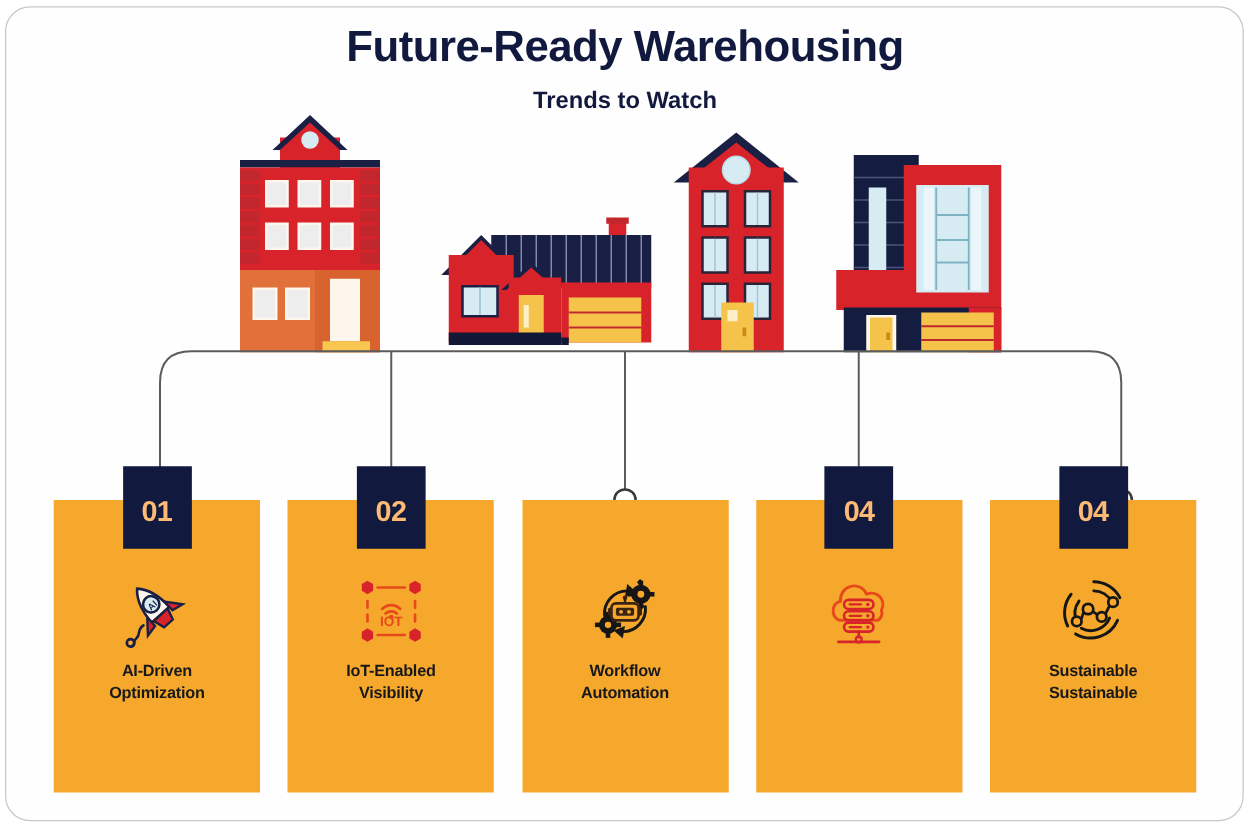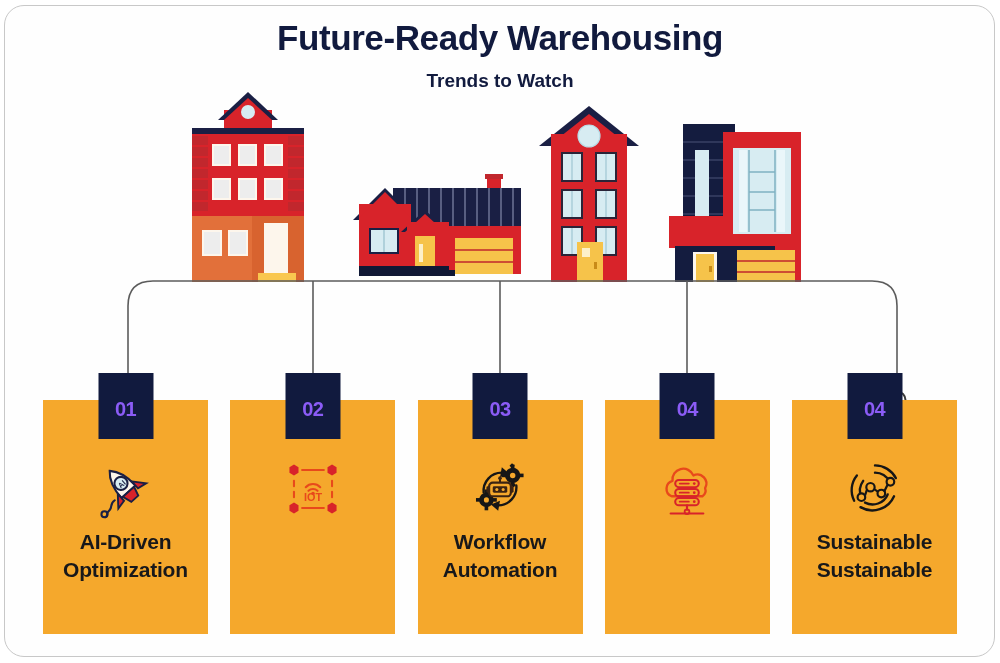--- a/index.html
+++ b/index.html
@@ -53,33 +53,33 @@
     background:#f5a82c;
   }
   .badge{
     position:absolute; left:50%; top:-27px;
     transform:translateX(-50%);
     width:55px; height:66px;
     background:#111a3e;
     display:flex; align-items:center; justify-content:center;
   }
   .badge-num{
-    color:#8b5cf6; font-size:20px; font-weight:bold;
+    color:#fdba74; font-size:23px; font-weight:bold;
     letter-spacing:-0.5px; margin-top:6px;
   }
   .card-icon{
     position:absolute; left:50%; top:58px;
     transform:translateX(-50%);
     width:68px; height:62px;
     display:flex; align-items:center; justify-content:center;
   }
   .card-label{
     position:absolute; left:0; top:128px; width:100%;
     text-align:center;
-    font-size:21px; font-weight:bold; line-height:1.33;
+    font-size:13px; font-weight:bold; line-height:1.33;
     color:#18181a; letter-spacing:-0.2px;
     padding:0 6px;
   }
 </style>
 </head>
 <body>
 
 <div id="page">
 
   <div id="frame"></div>
@@ -331,26 +331,27 @@
             <polygon points="53,47 58,50 58,56 53,59 48,56 48,50"></polygon>
           </g>
           <g stroke="#e8491b" fill="none" stroke-width="2.3" stroke-linecap="round">
             <path d="M24 30 A11 11 0 0 1 40 30"></path>
             <path d="M27 34 A7.5 7.5 0 0 1 37 34"></path>
           </g>
           <circle cx="32" cy="37" r="2" fill="#e8491b"></circle>
           <text x="32" y="45" font-family="'Liberation Sans',sans-serif" font-size="12" font-weight="bold" fill="#e8491b" text-anchor="middle">IOT</text>
         </svg>
       </div>
+      <div class="card-label">
+        <span>IoT-Enabled</span><br>
+        <span>Visibility</span>
+      </div>
     </div>
 
     <div class="card">
-      <div class="badge">
-        <span class="badge-num">03</span>
-      </div>
       <div class="card-icon">
         <svg viewBox="0 0 64 64" width="58" height="58">
 
           <g fill="none" stroke="#161616" stroke-width="2.6" stroke-linecap="round">
             <path d="M14 36 A20 20 0 0 1 34 14"></path>
             <path d="M50 28 A20 20 0 0 1 30 50"></path>
           </g>
           <polygon points="34,8 42,15 32,19" fill="#161616"></polygon>
           <polygon points="30,56 22,49 32,45" fill="#161616"></polygon>
 

